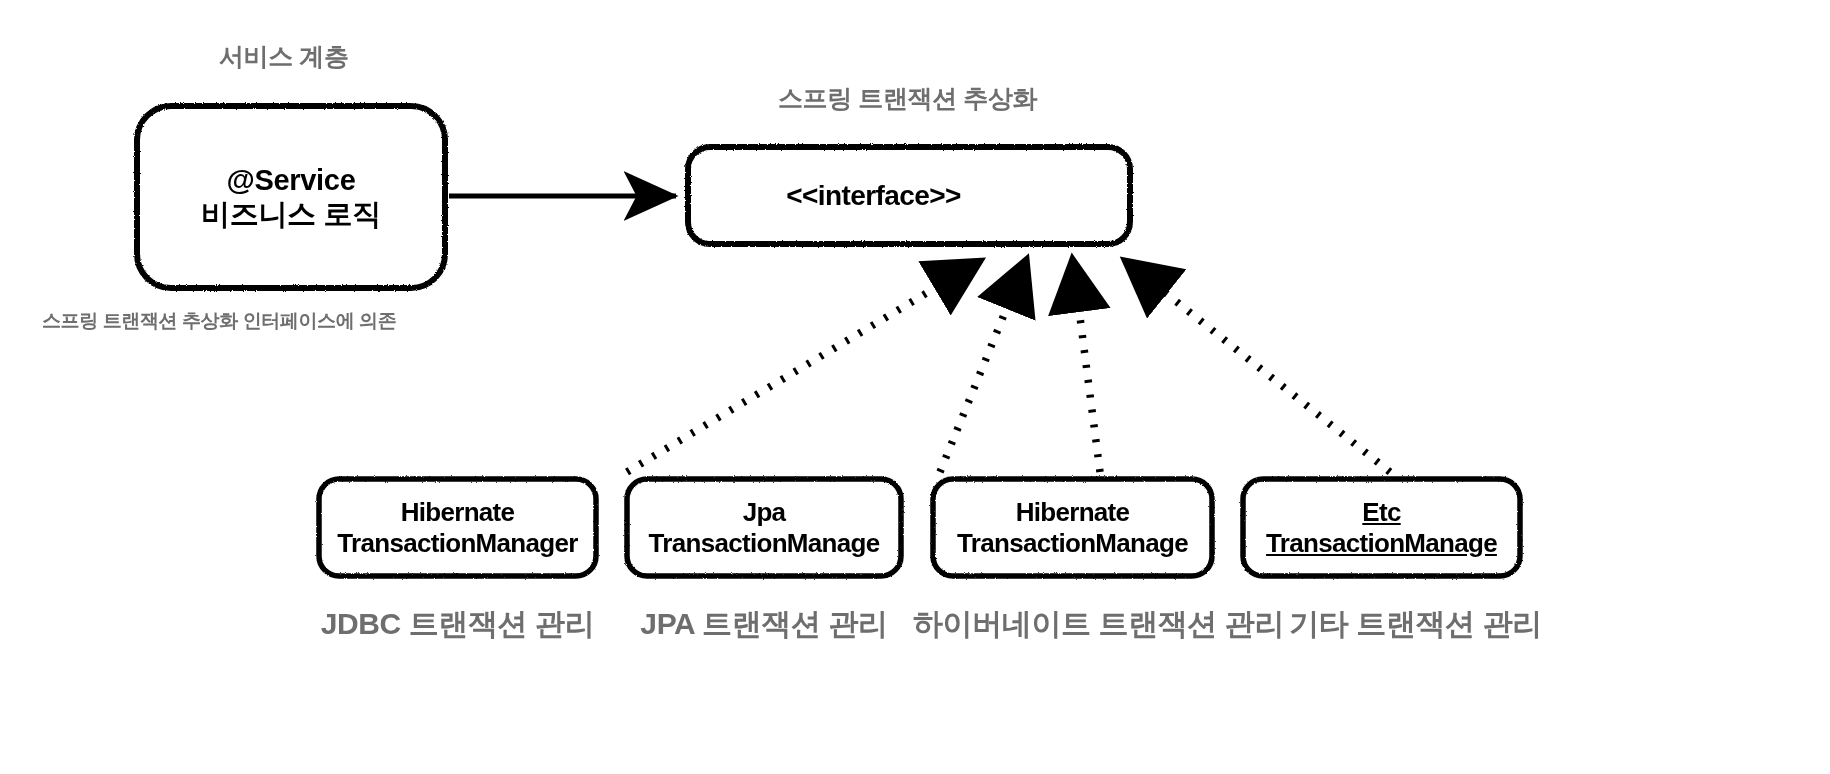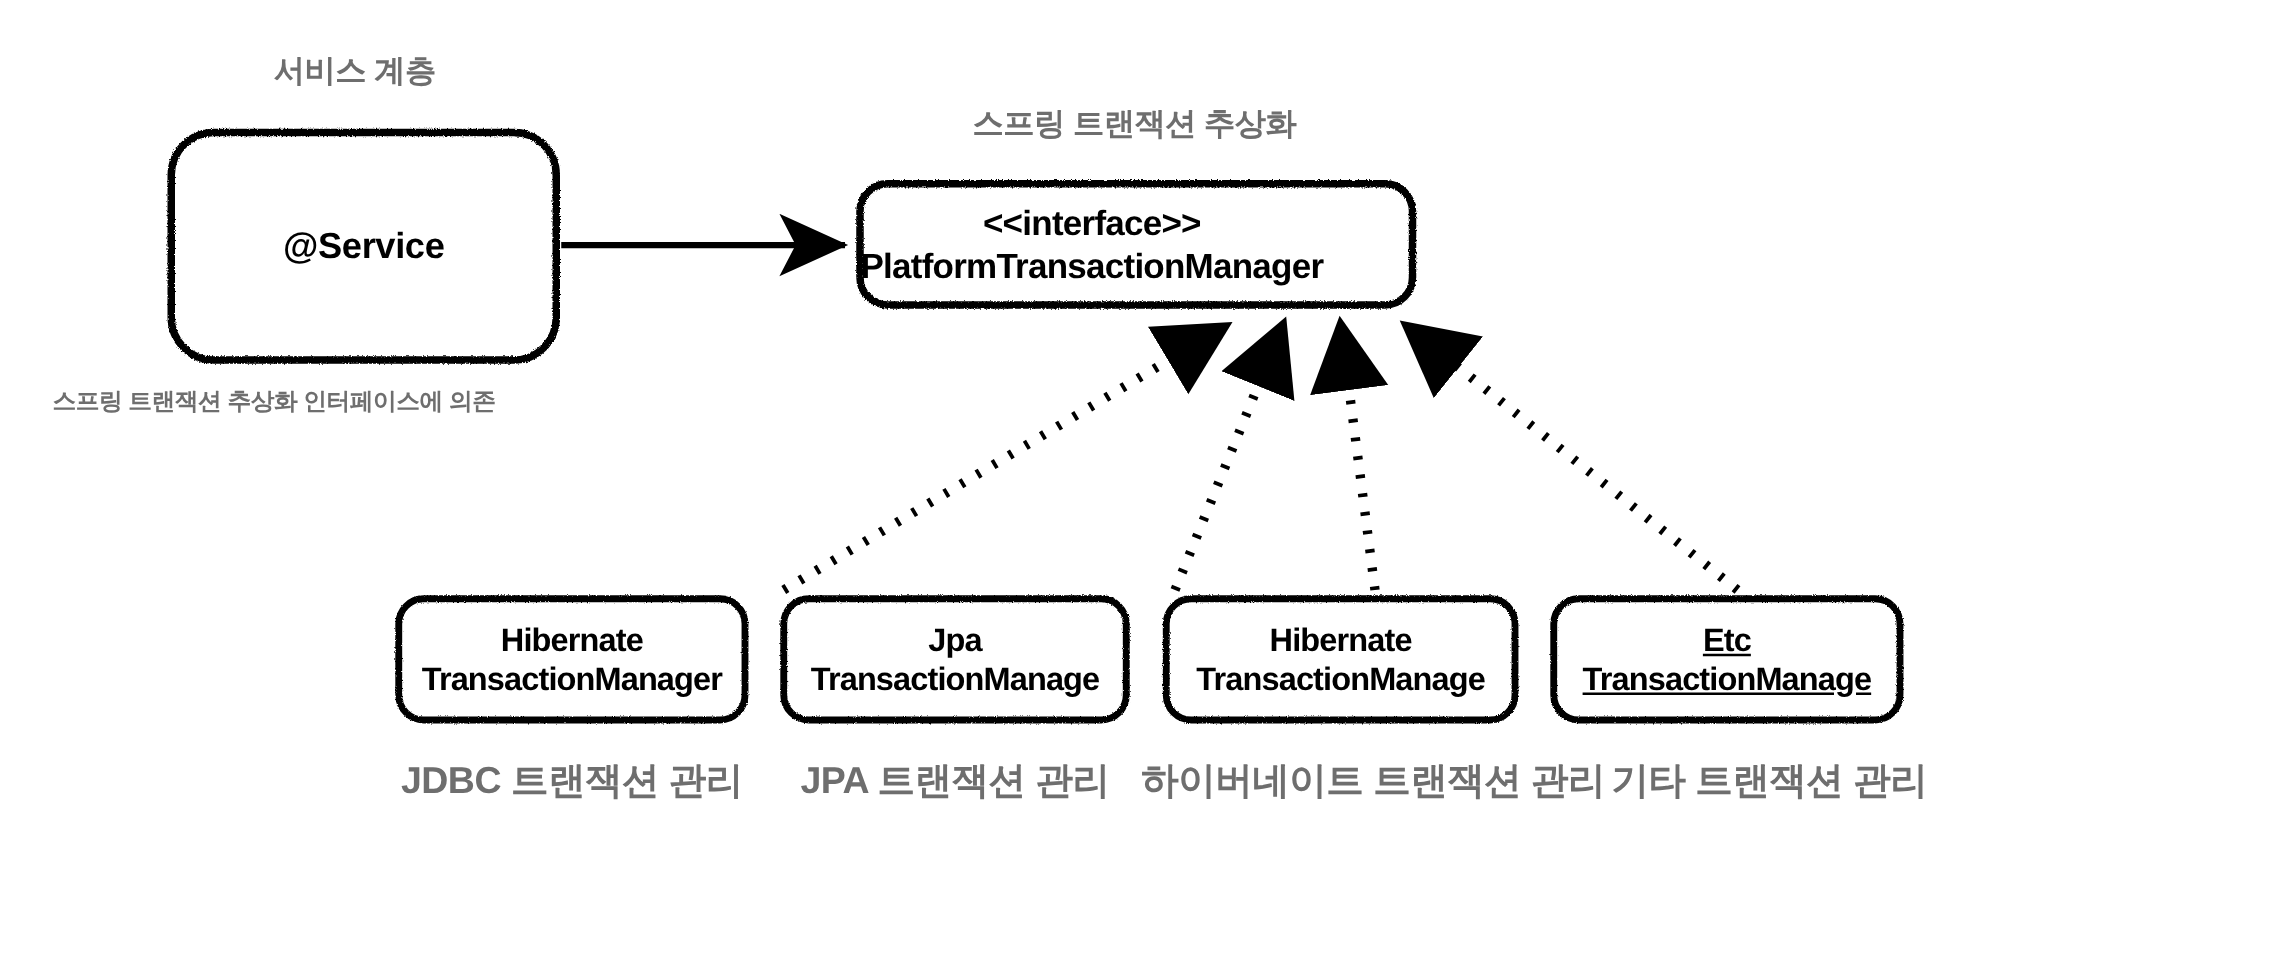--- a/index.html
+++ b/index.html
@@ -160,25 +160,25 @@
   </svg>
 
   <div class="caption" id="caption-service-layer">서비스 계층</div>
 
   <div class="caption" id="caption-spring-abstraction">스프링 트랜잭션 추상화</div>
 
   <div class="caption" id="caption-depends">스프링 트랜잭션 추상화 인터페이스에 의존</div>
 
   <div class="node" id="node-service">
     <div class="node-label-line">@Service</div>
+    <div class="node-label-line">비즈니스 로직</div>
   </div>
 
   <div class="node" id="node-interface">
     <div class="node-label-line">&lt;&lt;interface&gt;&gt;</div>
-    <div class="node-label-line">PlatformTransactionManager</div>
   </div>
 
   <div class="node impl-node" id="node-impl-0">
     <div class="node-label-line">Hibernate</div>
     <div class="node-label-line">TransactionManager</div>
   </div>
 
   <div class="node impl-node" id="node-impl-1">
     <div class="node-label-line">Jpa</div>
     <div class="node-label-line">TransactionManage</div>

